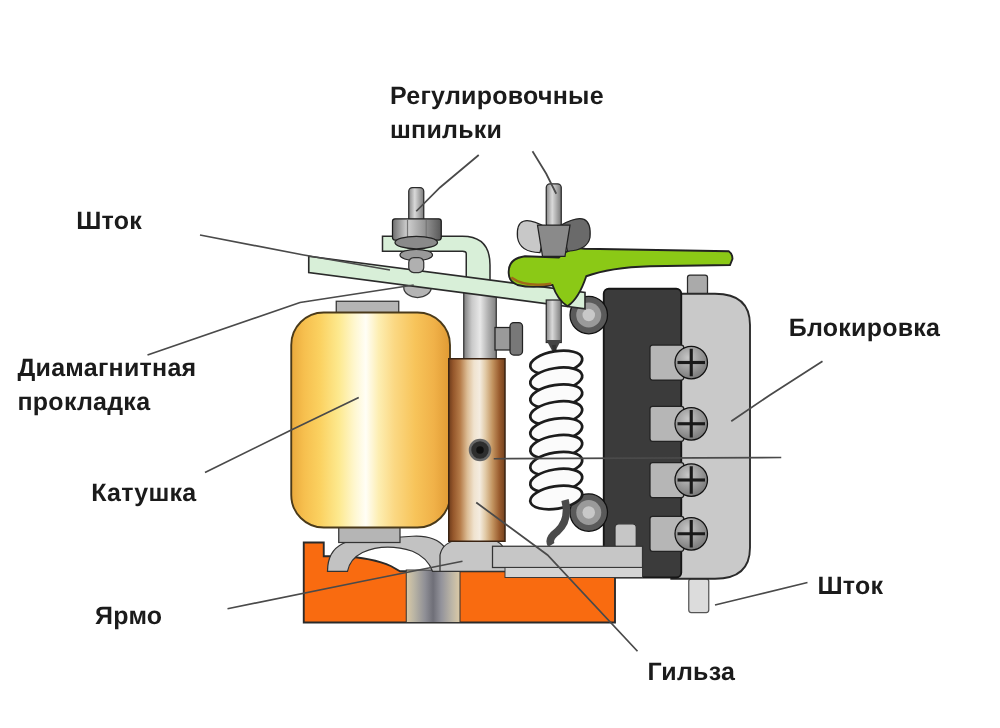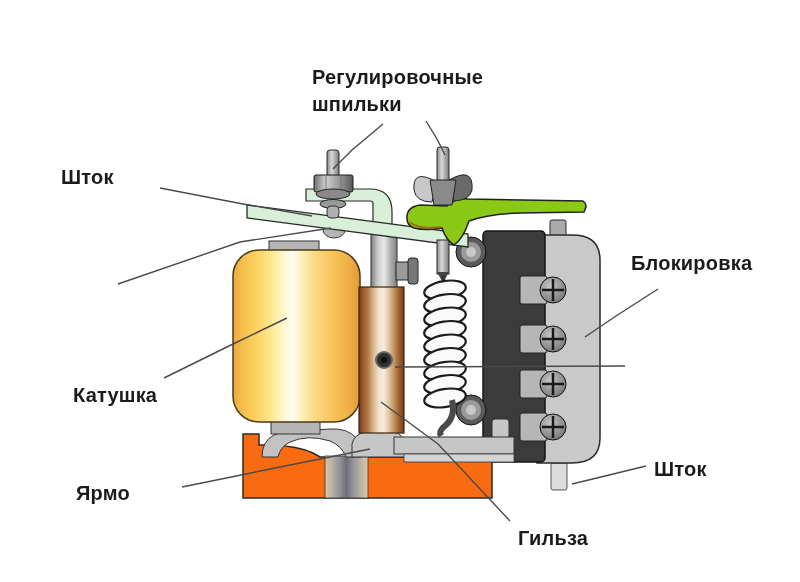--- a/index.html
+++ b/index.html
@@ -208,19 +208,21 @@
     <polyline points="381,402 438,444 510,521"></polyline>
     <polyline points="658,289 616,316 585,337"></polyline>
     <polyline points="395,367 625,366"></polyline>
     <polyline points="646,466 605,476 572,484"></polyline>
   </g>
 </svg>
 
 <div class="label center" style="left:312px;top:64px;width:200px;">Регулировочные
 шпильки</div>
 <div class="label" style="left:61px;top:164px;">Шток</div>
+<div class="label center" style="left:14px;top:282px;width:180px;">Диамагнитная
+прокладка</div>
 <div class="label" style="left:73px;top:382px;">Катушка</div>
 <div class="label" style="left:76px;top:480px;">Ярмо</div>
 <div class="label" style="left:518px;top:525px;">Гильза</div>
 <div class="label" style="left:631px;top:250px;">Блокировка</div>
 <div class="label" style="left:654px;top:436px;margin-top:20px;">Шток</div>
 
 </div>
 
 </body></html>

